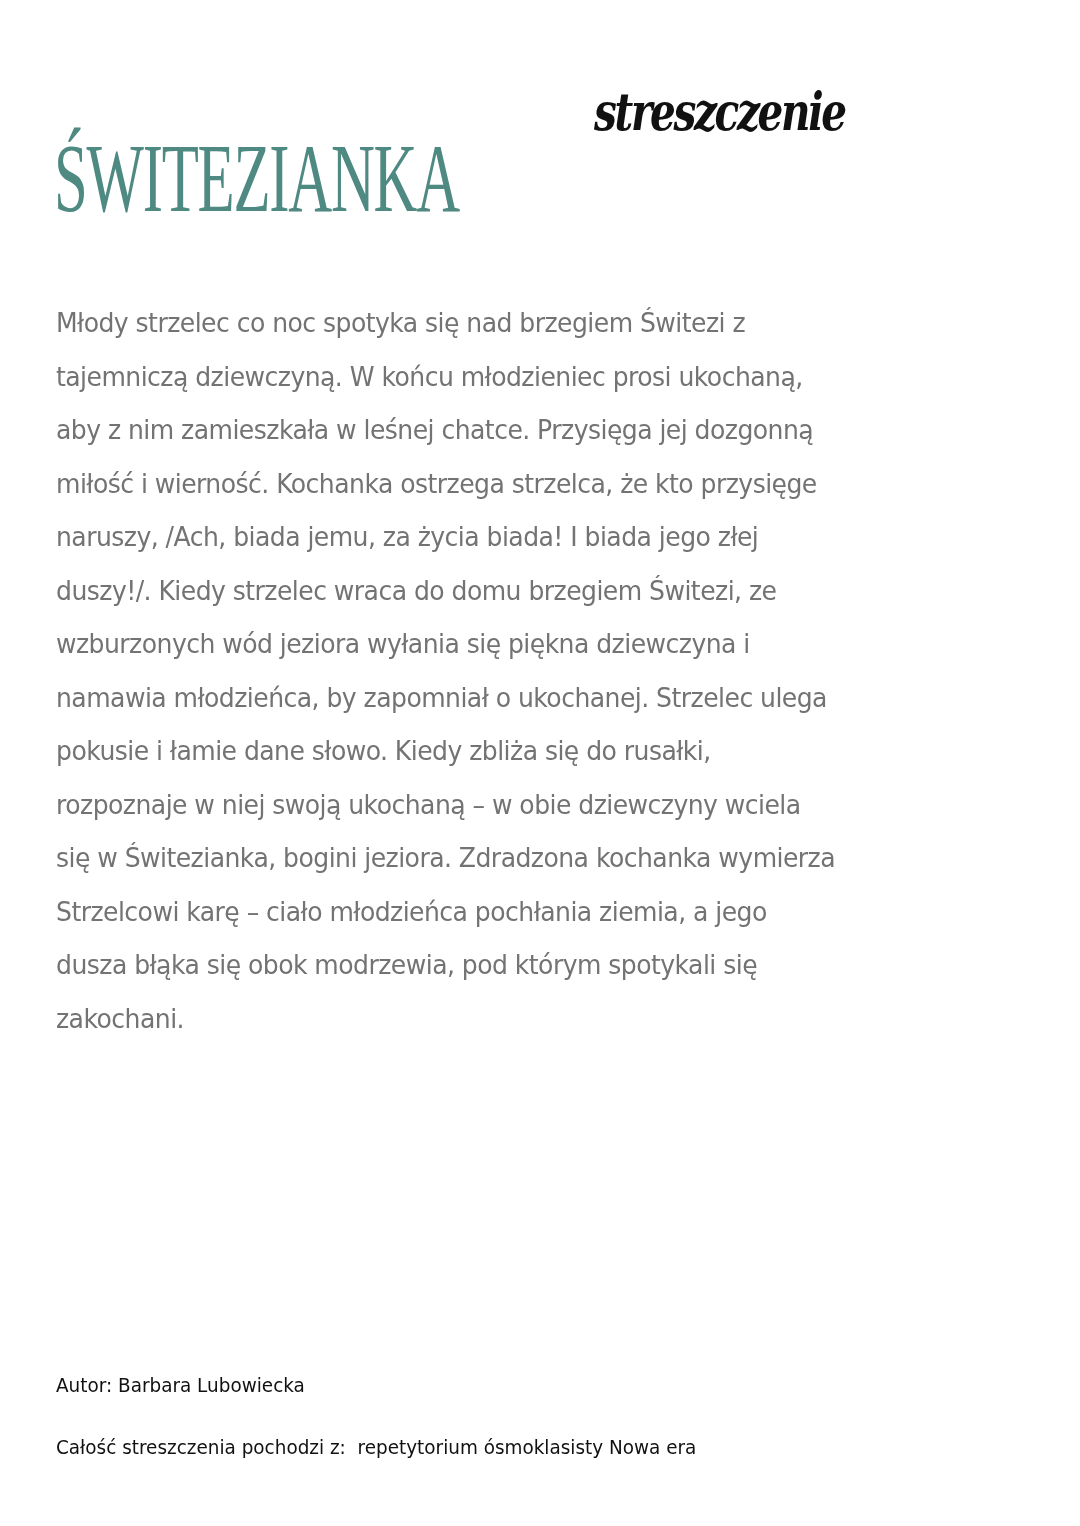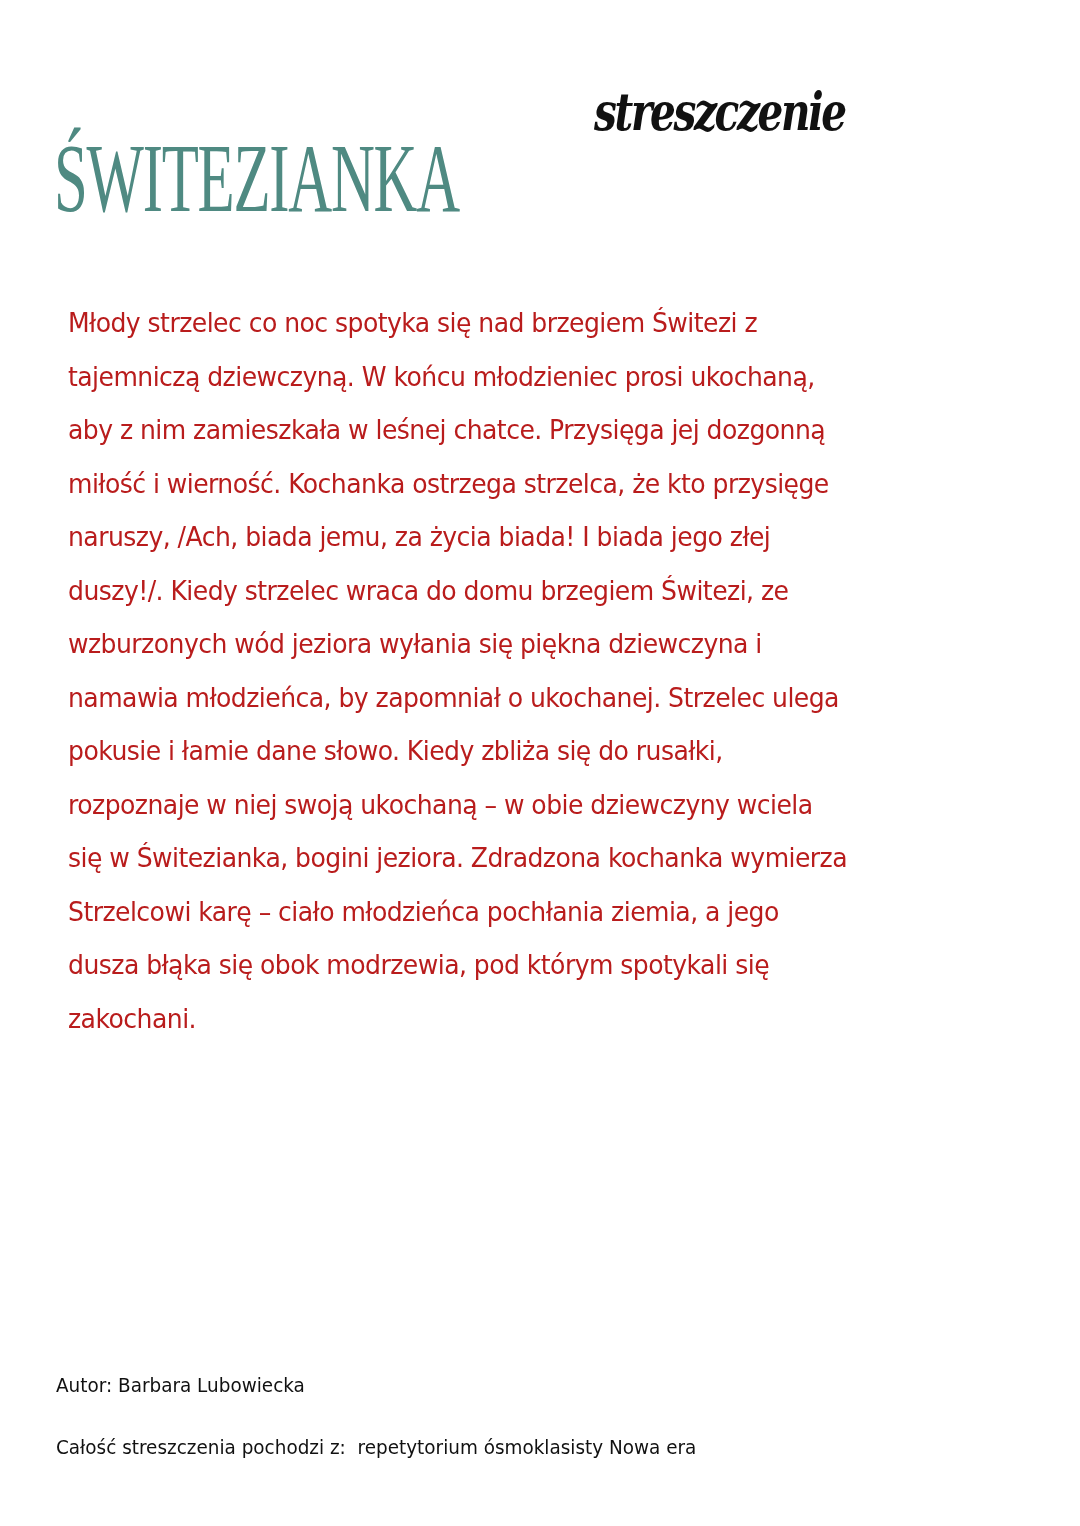--- a/index.html
+++ b/index.html
@@ -46,27 +46,27 @@
       font-size: 52px;
       line-height: 60px;
       color: #111111;
       letter-spacing: -3px;
       transform: scaleX(0.78);
       transform-origin: left top;
       white-space: nowrap;
     }
     .body-text {
       position: absolute;
-      left: 68px;
+      left: 56px;
       top: 296px;
       width: 990px;
       font-family: "DejaVu Sans", sans-serif;
       font-size: 27px;
       line-height: 53.5px;
-      color: #b91c1c;
+      color: #737373;
       letter-spacing: -0.6px;
     }
     .body-text .line {
       display: block;
       white-space: nowrap;
       transform: scaleX(0.93);
       transform-origin: left center;
     }
     .footer-author {
       position: absolute;

